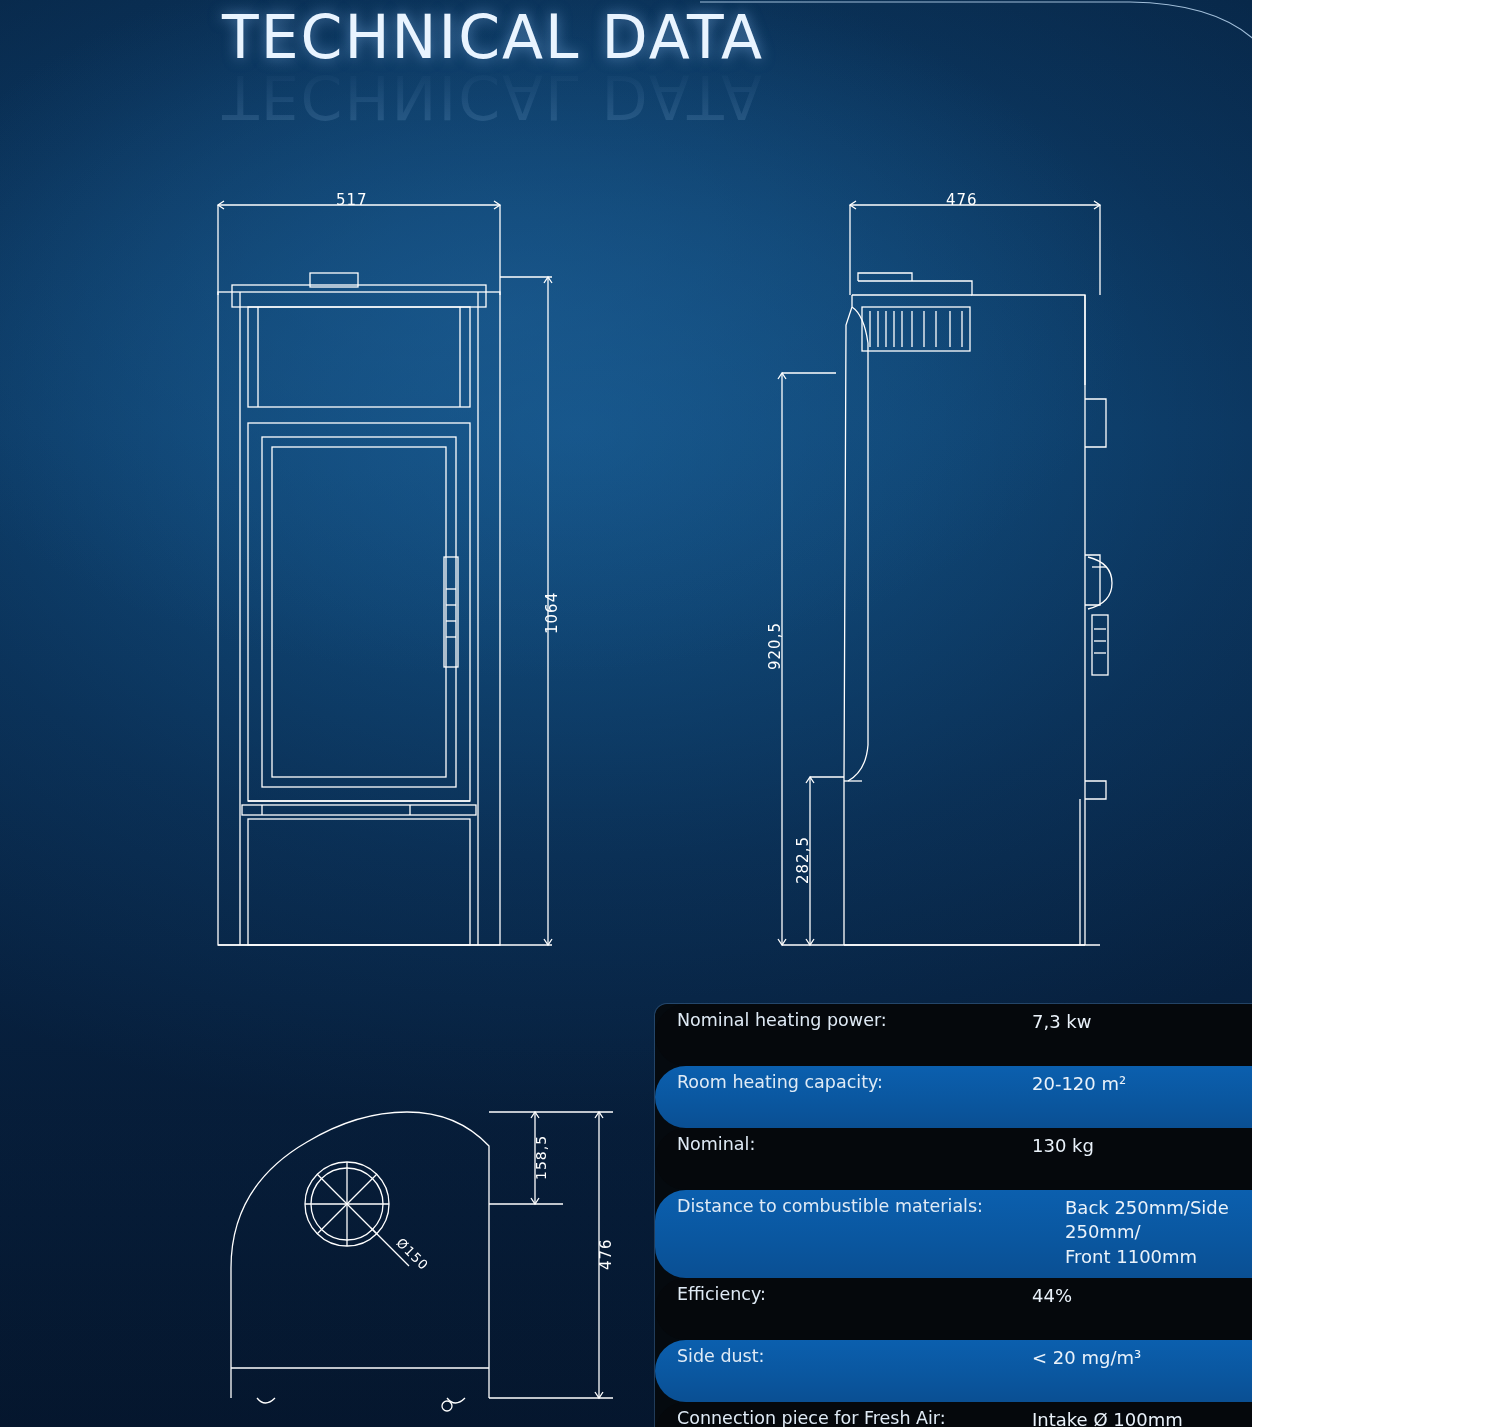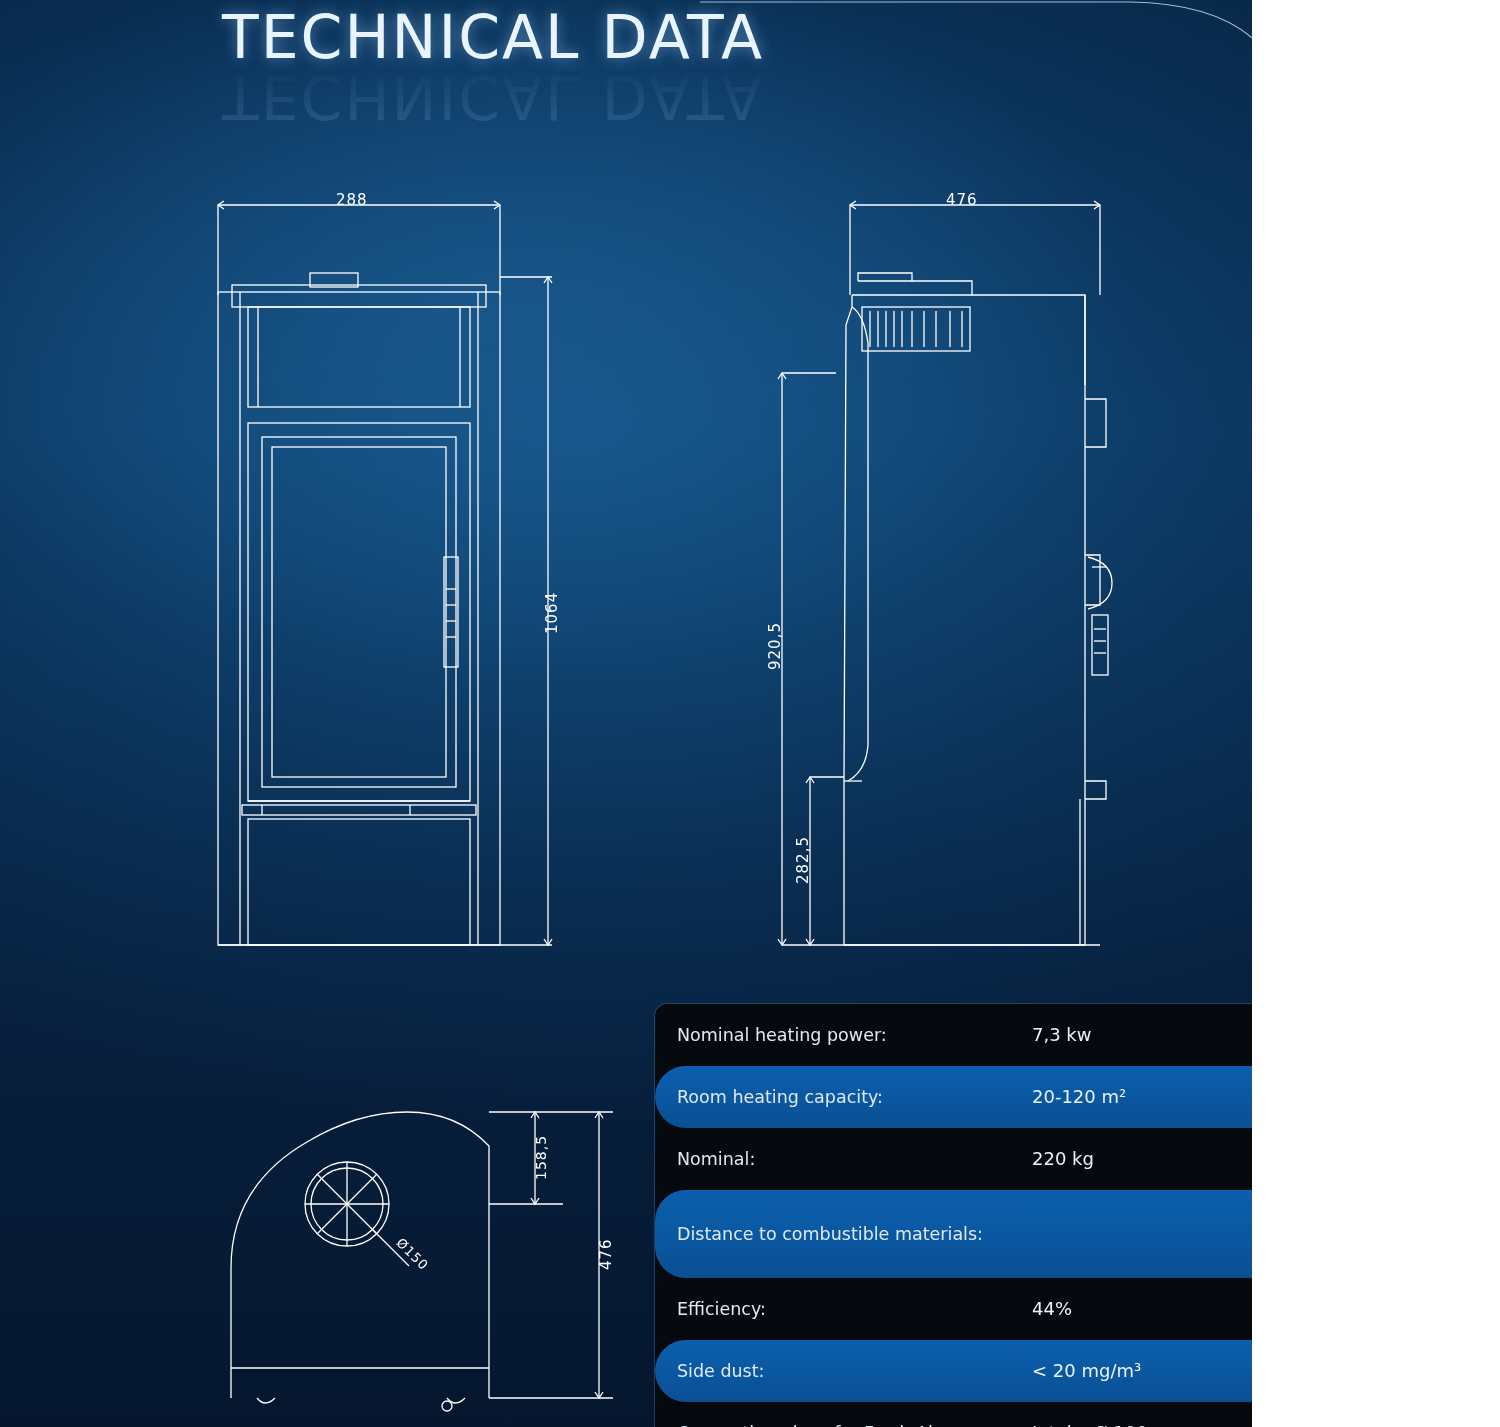--- a/index.html
+++ b/index.html
@@ -50,21 +50,21 @@
   }
   .vert{transform:rotate(-90deg);transform-origin:left top;white-space:nowrap;}
 
   
   .spec{
     position:absolute;left:655px;top:1004px;width:632px;
     border-radius:12px;overflow:hidden;
     background:#050a0f;
     box-shadow:0 0 0 1px rgba(120,170,220,.25);
   }
-  .spec-row{display:flex;align-items:center;min-height:50px;padding:6px 0;border-radius:31px;}
+  .spec-row{display:flex;align-items:flex-start;min-height:50px;padding:6px 0;border-radius:31px;}
   .spec-row.alt{background:linear-gradient(180deg,#0b5fae 0%, #0a57a0 55%, #0a4f93 100%);}
   .spec-row.dark{background:#05080c;}
   .spec-label{
     flex:0 0 355px;padding-left:22px;
     color:#dfeaf5;font-size:17.5px;
     font-family:"DejaVu Sans", sans-serif;
   }
   .spec-value{
     flex:1;color:#eaf2fa;font-size:18px;
     font-family:"DejaVu Sans", sans-serif;
@@ -122,21 +122,21 @@
     <line x1="246" y1="452" x2="256" y2="452"></line>
 
     <line x1="48" y1="616" x2="270" y2="616"></line>
     <rect x="42" y="620" width="234" height="10"></rect>
     <line x1="62" y1="620" x2="62" y2="630"></line>
     <line x1="210" y1="620" x2="210" y2="630"></line>
     <rect x="48" y="634" width="222" height="126"></rect>
 
     <line x1="18" y1="760" x2="300" y2="760"></line>
   </svg>
-  <div class="dimtext" style="left:336px;top:191px;">288</div>
+  <div class="dimtext" style="left:336px;top:191px;">517</div>
   <div class="dimtext vert" style="left:543px;top:634px;">1064</div>
 
   <svg class="draw" style="left:740px;top:185px;width:400px;height:790px;" viewBox="0 0 400 790">
 
     <line x1="110" y1="20" x2="360" y2="20"></line>
     <polyline points="116,16 110,20 116,24"></polyline>
     <polyline points="354,16 360,20 354,24"></polyline>
     <line x1="110" y1="20" x2="110" y2="110"></line>
     <line x1="360" y1="20" x2="360" y2="110"></line>
 
@@ -232,25 +232,29 @@
       <div class="spec-value">7,3 kw</div>
     </div>
 
     <div class="spec-row alt">
       <div class="spec-label">Room heating capacity:</div>
       <div class="spec-value">20-120 m²</div>
     </div>
 
     <div class="spec-row dark">
       <div class="spec-label">Nominal:</div>
-      <div class="spec-value">220 kg</div>
+      <div class="spec-value">130 kg</div>
     </div>
 
     <div class="spec-row alt" style="min-height:76px;gap:33px;">
       <div class="spec-label">Distance to combustible materials:</div>
+      <div class="spec-value">
+        <span class="sub">Back 250mm/Side 250mm/</span>
+        <span class="sub">Front 1100mm</span>
+      </div>
     </div>
 
     <div class="spec-row dark">
       <div class="spec-label">Efficiency:</div>
       <div class="spec-value">44%</div>
     </div>
 
     <div class="spec-row alt">
       <div class="spec-label">Side dust:</div>
       <div class="spec-value">&lt; 20 mg/m³</div>

